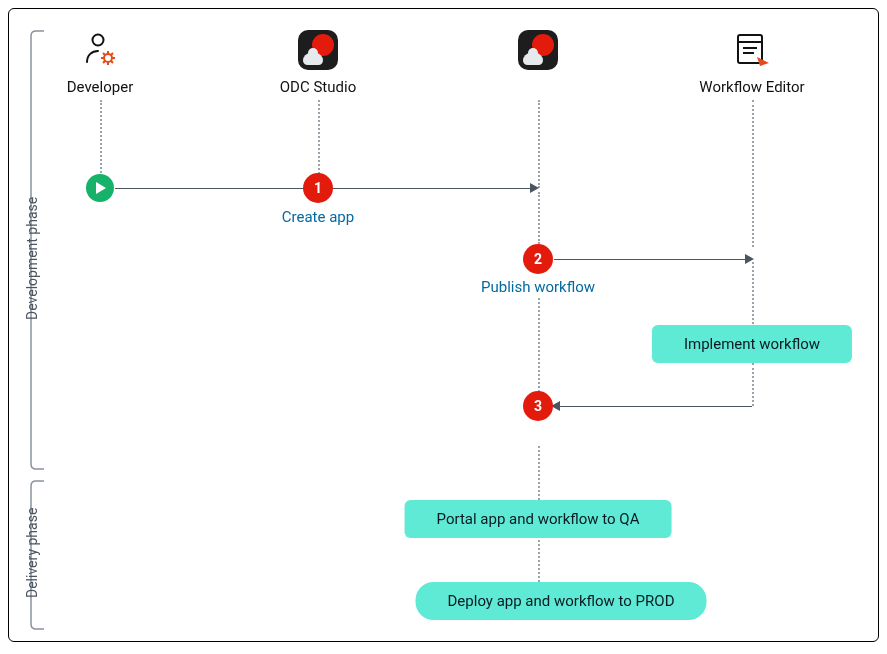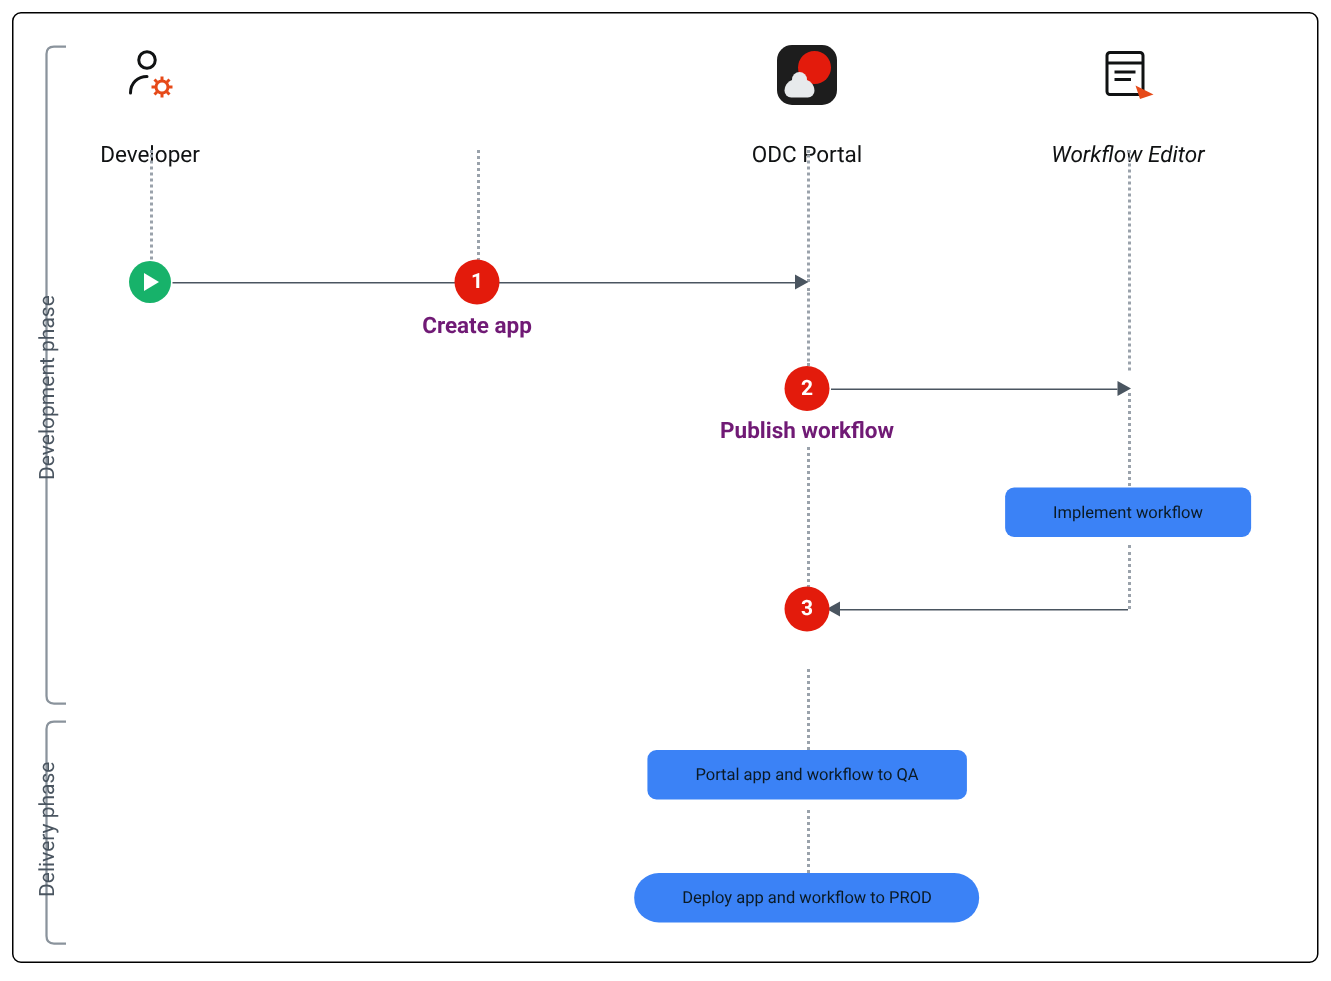--- a/index.html
+++ b/index.html
@@ -36,21 +36,21 @@
   }
 
   
   .lane-head {
     position: absolute;
     top: 30px;
     width: 160px;
     text-align: center;
   }
   .lane-title {
-    margin-top: 24px;
+    margin-top: 8px;
     font-size: 15px;
     color: #101213;
   }
 
   
   .vline {
     position: absolute;
     width: 0;
     border-left: 2px dotted #9aa2ab;
   }
@@ -68,34 +68,33 @@
     justify-content: center;
     font-weight: 700;
     font-size: 14px;
     transform: translate(-50%, -50%);
     z-index: 3;
   }
   .step-label {
     position: absolute;
     transform: translateX(-50%);
     font-size: 15px;
-    color: #701a75;
+    color: #0369a1;
     white-space: nowrap;
     z-index: 2;
-    font-weight: bold;
   }
 
   
   .action-box {
     position: absolute;
-    background: #3b82f6;
+    background: #5eead4;
     color: #0b1a24;
     border-radius: 6px;
     padding: 10px 32px;
-    font-size: 11px;
+    font-size: 15px;
     transform: translateX(-50%);
     white-space: nowrap;
     z-index: 3;
   }
 
   
   .start-circle {
     position: absolute;
     width: 28px;
     height: 28px;
@@ -218,30 +217,36 @@
           <line x1="23" y1="23" x2="24.8" y2="24.8"></line>
           <line x1="31.2" y1="31.2" x2="33" y2="33"></line>
           <line x1="33" y1="23" x2="31.2" y2="24.8"></line>
           <line x1="24.8" y1="31.2" x2="23" y2="33"></line>
         </g>
       </svg>
     </div>
     <div class="lane-title">Developer</div>
   </div>
 
+  <div class="lane-head" style="left:238px;">
+    <div class="odc-icon">
+      <div class="red-dot"></div>
+        <div class="cloud"></div>
+    </div>
+    <div class="lane-title">ODC Studio</div>
+  </div>
 
   <div class="lane-head" style="left:458px;">
     <div class="odc-icon">
       <div class="red-dot"></div>
         <div class="cloud"></div>
     </div>
-    <div class="lane-title">ODC Portal</div>
-  </div>
-
-  <div class="lane-head" style="left:672px;font-style:italic;">
+  </div>
+
+  <div class="lane-head" style="left:672px;">
     <div class="wf-icon">
       <svg viewBox="0 0 40 40" width="40" height="40">
         <rect x="6" y="5" width="24" height="28" rx="2" fill="none" stroke="#101213" stroke-width="2"></rect>
         <line x1="6" y1="12" x2="30" y2="12" stroke="#101213" stroke-width="2"></line>
         <line x1="11" y1="18" x2="25" y2="18" stroke="#101213" stroke-width="2"></line>
         <line x1="11" y1="23" x2="22" y2="23" stroke="#101213" stroke-width="2"></line>
         <polygon points="25,27 37,33 28,36" fill="#e64a19"></polygon>
       </svg>
     </div>
     <div class="lane-title">Workflow Editor</div>
@@ -284,15 +289,15 @@
   <div class="vline" style="left:538px; top:298px; height:94px;"></div>
 
   <div class="step-circle" style="left:538px; top:406px;">
       <span>3</span>
     </div>
 
   <div class="vline" style="left:538px; top:446px; height:54px;"></div>
   <div class="action-box" style="left:538px; top:500px;">Portal app and workflow to QA</div>
 
   <div class="vline" style="left:538px; top:540px; height:42px;"></div>
-  <div class="action-box" style="left:538px; top:582px;border-radius:18px;">Deploy app and workflow to PROD</div>
+  <div class="action-box" style="left:561px; top:582px;border-radius:18px;">Deploy app and workflow to PROD</div>
 
 </div>
 
 </body></html>

